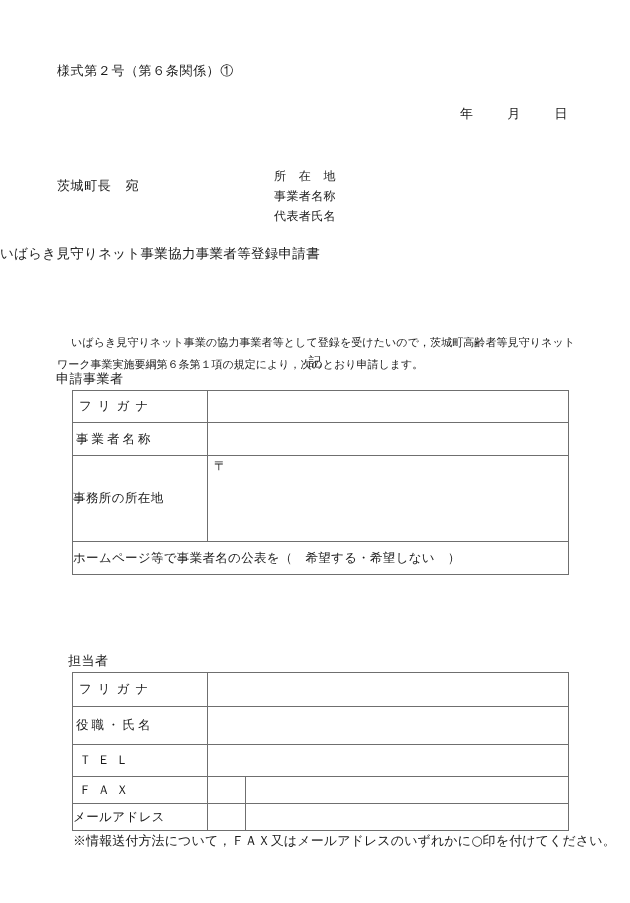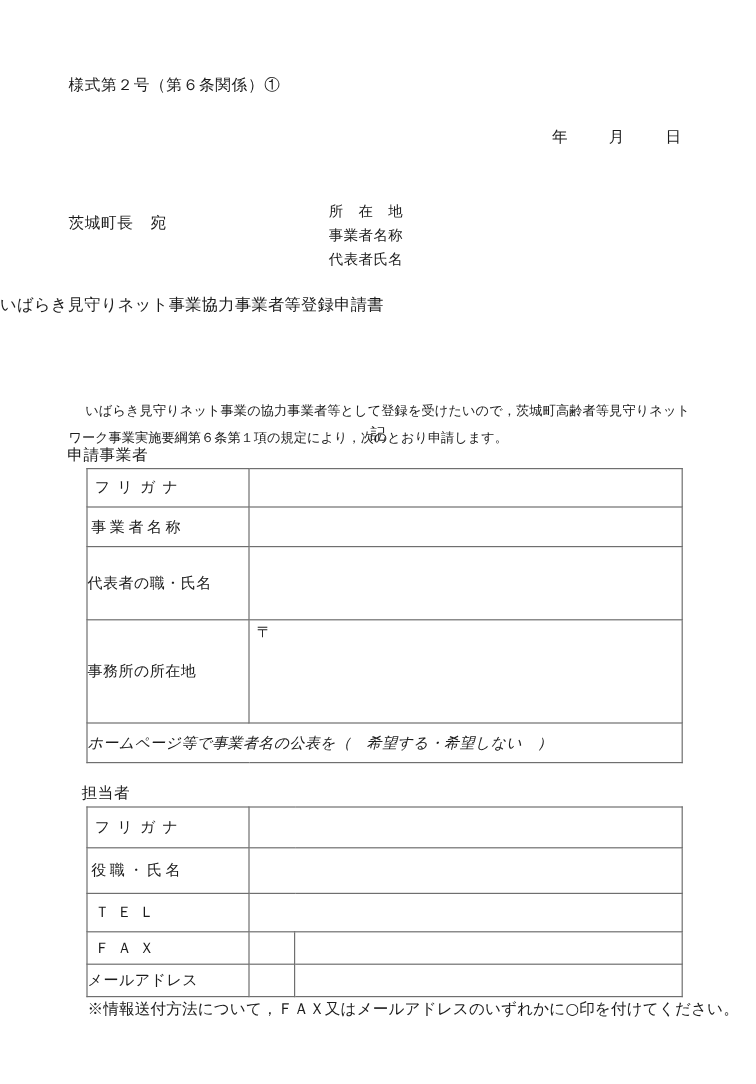--- a/index.html
+++ b/index.html
@@ -141,21 +141,20 @@
     padding: 4px 0 0 6px;
     font-size: 12.5px;
     line-height: 1;
   }
   .wide-note {
     text-align: left;
     padding-left: 8px;
     letter-spacing: 0.3px;
     white-space: nowrap;
     font-size: 12.5px;
-    font-style: italic;
   }
 
   
   #table-contact {
     left: 72px;
     top: 672px;
     width: 496px;
   }
 
   
@@ -217,26 +216,20 @@
         </td>
         <td class="val"></td>
       </tr>
       <tr>
         <td class="lbl" style="height:32px">
           <span class="sp-mid">事業者名称</span>
         </td>
         <td class="val"></td>
       </tr>
       <tr>
-        <td class="lbl" style="height:60px">
-          <span>代表者の職・氏名</span>
-        </td>
-        <td class="val"></td>
-      </tr>
-      <tr>
         <td class="lbl" style="height:85px">
           <span>事務所の所在地</span>
         </td>
         <td class="val" style="vertical-align:top">
           <span class="postal">〒</span>
         </td>
       </tr>
       <tr>
         <td class="wide-note" colspan="2" style="height:32px">ホームページ等で事業者名の公表を（　希望する・希望しない　）</td>
       </tr>

